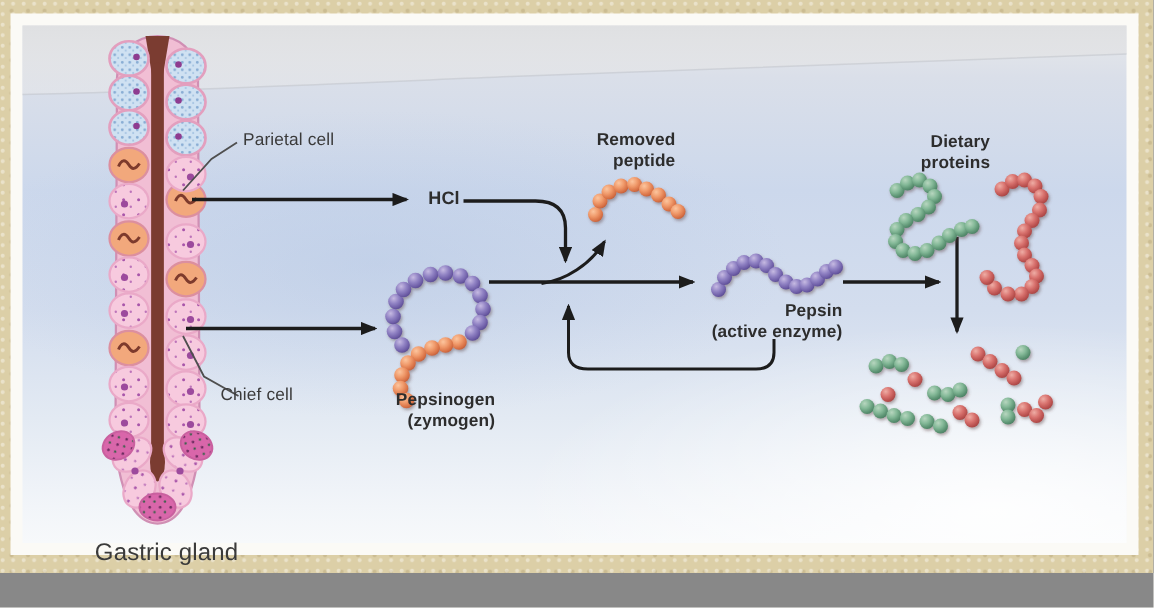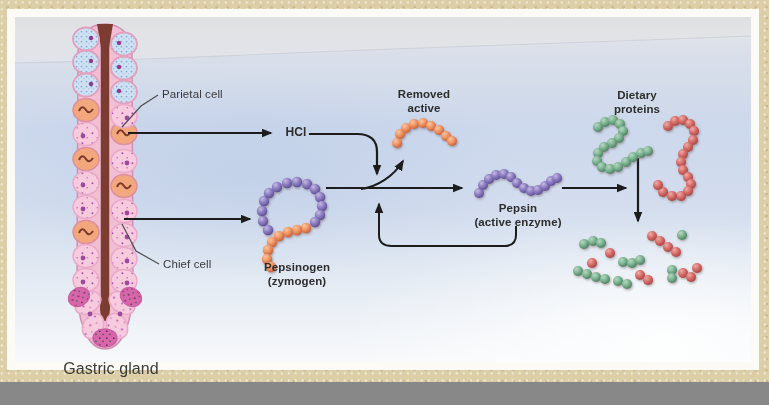--- a/index.html
+++ b/index.html
@@ -16,21 +16,21 @@
   #canvas{
     position:absolute;left:15px;top:17px;right:18px;bottom:20px;
     background-image:
       radial-gradient(ellipse 62% 52% at 88% 94%, rgba(255,255,255,.9), rgba(255,255,255,0) 70%),
       radial-gradient(ellipse 48% 38% at 32% 46%, rgba(178,197,227,.45), rgba(178,197,227,0) 78%),
       linear-gradient(180deg,#e8e9ea 0%,#dadfe9 10%,#ccd8ec 32%,#d3ddee 55%,#e3eaf3 76%,#f2f5f9 93%,#f7f9fb 100%);
   }
   svg.overlay{position:absolute;left:0;top:0;pointer-events:none;}
   .lbl{
     position:absolute;transform:translate(-50%,-50%);
-    text-align:center;font-size:11.5px;font-weight:700;color:#2d2d2d;
+    text-align:right;font-size:11.5px;font-weight:700;color:#2d2d2d;
     line-height:1.22;white-space:nowrap;letter-spacing:.1px;
   }
   .lbl-reg{font-weight:400;color:#3a3a3a;font-size:11.5px;}
   .lbl-left{transform:translate(0,-50%);text-align:left;}
 </style>
 </head>
 <body>
 
 <div id="stage">
   <div id="panel"></div>
@@ -305,28 +305,28 @@
           <circle cx="668" cy="247" r="5" fill="url(#grad-red)"></circle>
           <circle cx="676" cy="252" r="5" fill="url(#grad-red)"></circle>
           <circle cx="683" cy="273" r="5" fill="url(#grad-red)"></circle>
           <circle cx="691" cy="277" r="5" fill="url(#grad-red)"></circle>
           <circle cx="697" cy="268" r="5" fill="url(#grad-red)"></circle>
         </g>
       </g>
   </svg>
 
   <div class="lbl lbl-reg lbl-left" style="left:162px;top:94px">Parietal cell</div>
-  <div class="lbl lbl-reg lbl-left" style="left:163px;top:264px">Chief cell</div>
+  <div class="lbl lbl-reg lbl-left" style="left:147px;top:264px">Chief cell</div>
   <div class="lbl lbl-reg" style="left:111px;top:369px;font-size:16px">Gastric gland</div>
 
   <div class="lbl" style="left:296px;top:132px;font-size:12px">HCl</div>
 
   <div class="lbl" style="left:424px;top:101px">
     <div>Removed</div>
-    <div>active</div>
+    <div>peptide</div>
   </div>
 
   <div class="lbl" style="left:297px;top:274px">
     <div>Pepsinogen</div>
     <div>(zymogen)</div>
   </div>
 
   <div class="lbl" style="left:518px;top:215px">
     <div>Pepsin</div>
     <div>(active enzyme)</div>

